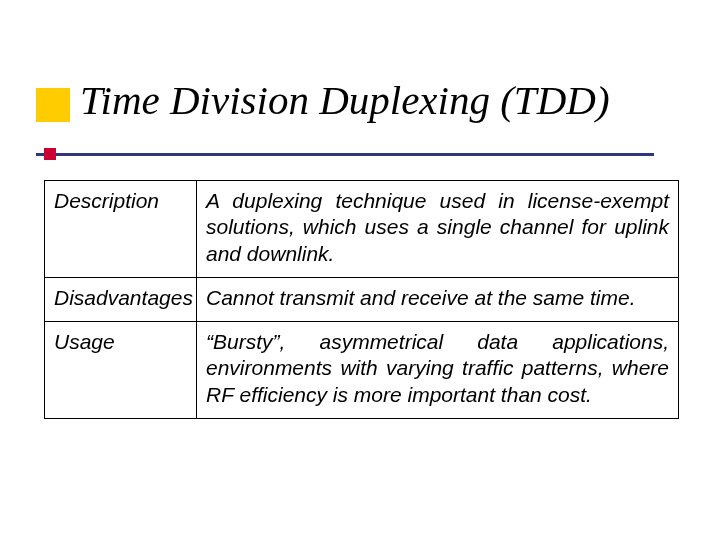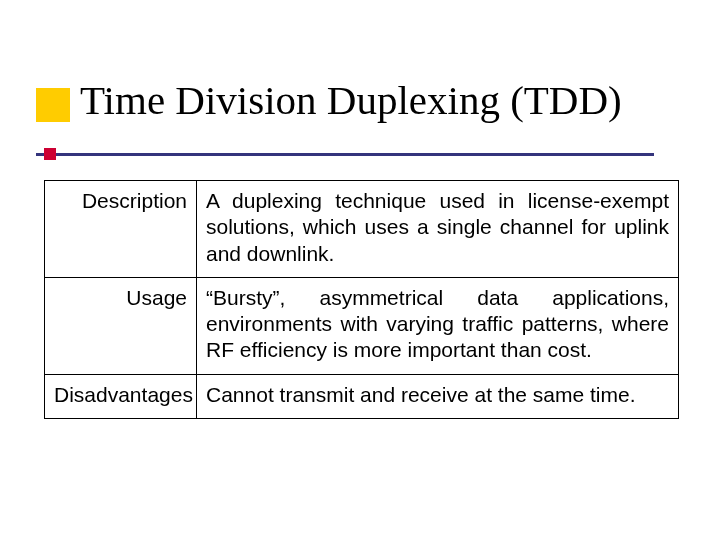--- a/index.html
+++ b/index.html
@@ -10,20 +10,21 @@
     background: #ffffff;
     font-family: Verdana, Geneva, sans-serif;
     color: #000000;
     overflow: hidden;
   }
   .slide {
     position: relative;
     width: 720px;
     height: 540px;
     box-sizing: border-box;
+    font-style: italic;
   }
   .accent-square {
     position: absolute;
     left: 36px;
     top: 88px;
     width: 34px;
     height: 34px;
     background: #ffcc00;
   }
   .rule {
@@ -66,21 +67,21 @@
     font-size: 21px;
     line-height: 1.25;
   }
   table.info col.label { width: 152px; }
   table.info col.val   { width: 482px; }
   td.justify {
     text-align: justify;
     text-justify: inter-word;
   }
   td.label {
-    text-align: right;
+    text-align: left;
   }
 </style>
 </head>
 <body>
 <div class="slide">
 
   <div class="accent-square"></div>
   <div class="title">Time Division Duplexing (TDD)</div>
   <div class="rule"></div>
   <div class="bullet"></div>
@@ -89,23 +90,23 @@
     <colgroup>
       <col class="label">
       <col class="val">
     </colgroup>
     <tbody>
       <tr>
         <td class="label">Description</td>
         <td class="justify">A duplexing technique used in license-exempt solutions, which uses a single channel for uplink and downlink.</td>
       </tr>
       <tr>
+        <td class="label">Disadvantages</td>
+        <td class="justify">Cannot transmit and receive at the same time.</td>
+      </tr>
+      <tr>
         <td class="label">Usage</td>
         <td class="justify">“Bursty”, asymmetrical data applications, environments with varying traffic patterns, where RF efficiency is more important than cost.</td>
-      </tr>
-      <tr>
-        <td class="label">Disadvantages</td>
-        <td class="justify">Cannot transmit and receive at the same time.</td>
       </tr>
     </tbody>
   </table>
 
 </div>
 
 </body></html>

